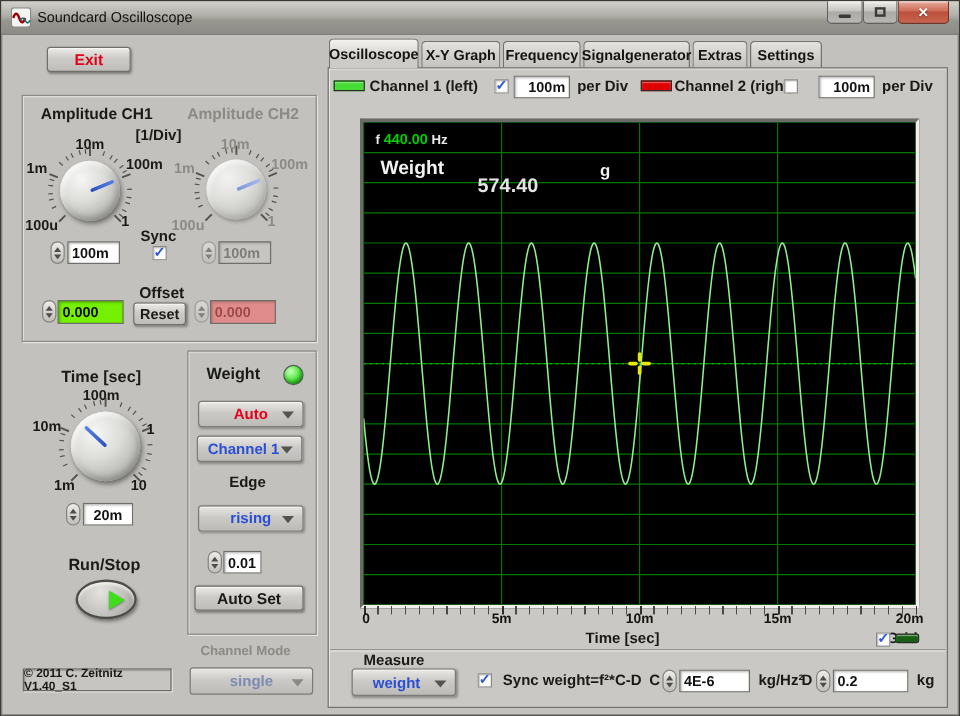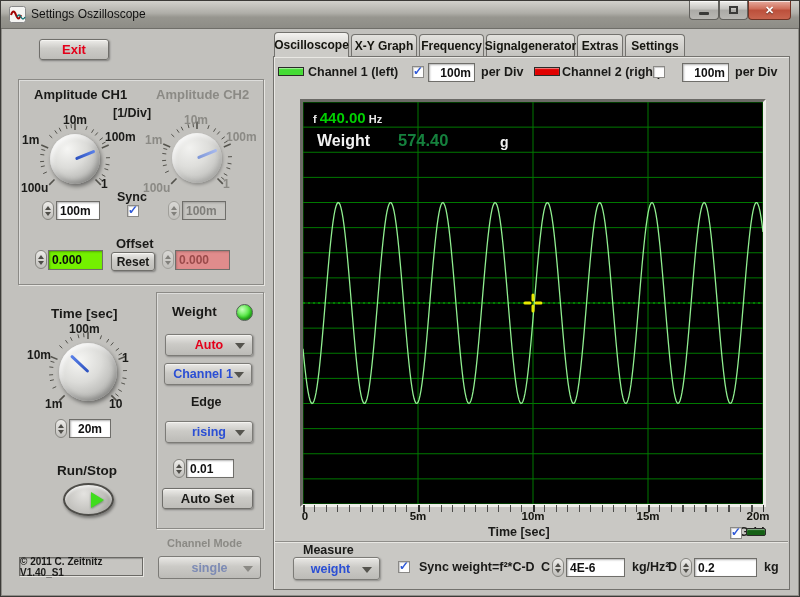--- a/index.html
+++ b/index.html
@@ -117,21 +117,21 @@
 <body>
 
 <div class="window">
 
   <div class="titlebar">
     <svg class="app-icon" viewBox="0 0 17 17">
       <rect x="0.5" y="0.5" width="16" height="16" rx="2" fill="#F4F4F2" stroke="#888"></rect>
       <path d="M2 9 Q4.5 2 7 9 T12 9" fill="none" stroke="#A00000" stroke-width="2"></path>
       <path d="M8 11 Q10 7 12 11 T16 11" fill="none" stroke="#107070" stroke-width="1.4"></path>
     </svg>
-    <span class="title-text">Settings Oszilloscope</span>
+    <span class="title-text">Soundcard Oscilloscope</span>
     <div class="win-btn" style="left:688px;width:30px;">
         <span class="glyph-min"></span>
       </div>
     <div class="win-btn" style="left:718px;width:29px;">
         <span class="glyph-max"></span>
       </div>
     <div class="win-btn close" style="left:747px;width:43px;">
         <span>✕</span>
       </div>
   </div>
@@ -314,21 +314,21 @@
   <span class="lbl" style="left:190px;top:394px;font-size:12.5px;">Edge</span>
   <div class="dd" style="left:164px;top:420px;width:88px;height:22px;">
     <span class="blue">rising</span>
     <span class="arr"></span>
   </div>
   <span class="lbl" style="left:176px;top:446px;font-size:12.5px;margin-top:41px;">Threshold</span>
   <div class="spin" style="left:172px;top:458px;">
       <i class="up"></i>
       <i class="dn"></i>
     </div>
-  <input class="fld" style="left: 185px; top: 458px; width: 48px; height: 19px;" readonly="" value="0.01">
+  <input class="fld" style="left: 185px; top: 458px; width: 32px; height: 19px;" readonly="" value="0.01">
   <div class="btn3d" style="left:161px;top:487px;width:91px;height:21px;font-size:13px;">
     <span>Auto Set</span>
   </div>
 
   <span class="lbl dis" style="left:166px;top:536px;font-size:11px;">Channel Mode</span>
   <div class="dd dis" style="left:157px;top:555px;width:103px;height:23px;">
     <span style="color:#7D8BB4;">single</span>
     <span class="arr"></span>
   </div>
   <div class="sunkbox" style="left:18px;top:556px;width:124px;height:19px;">
@@ -394,25 +394,25 @@
         <line x1="0" y1="402" x2="460" y2="402" stroke="#007800" stroke-width="1"></line>
         <line x1="0" y1="201" x2="460" y2="201" stroke="#00BE00" stroke-width="1" stroke-dasharray="2 3"></line>
         <path d="M0 246.7L1 257.1L2 266.7L3 275.3L4 282.9L5 289.3L6 294.4L7 298.2L8 300.6L9 301.5L10 301.0L11 299.0L12 295.6L13 290.9L14 284.9L15 277.6L16 269.3L17 259.9L18 249.7L19 238.9L20 227.4L21 215.6L22 203.6L23 191.5L24 179.6L25 168.0L26 156.8L27 146.3L28 136.6L29 127.8L30 120.1L31 113.5L32 108.2L33 104.3L34 101.7L35 100.6L36 100.9L37 102.6L38 105.8L39 110.4L40 116.2L41 123.3L42 131.5L43 140.7L44 150.8L45 161.6L46 173.0L47 184.8L48 196.8L49 208.9L50 220.8L51 232.5L52 243.7L53 254.3L54 264.1L55 273.1L56 280.9L57 287.7L58 293.1L59 297.3L60 300.0L61 301.4L62 301.3L63 299.7L64 296.7L65 292.3L66 286.6L67 279.7L68 271.6L69 262.6L70 252.6L71 241.9L72 230.6L73 218.9L74 206.9L75 194.8L76 182.8L77 171.1L78 159.8L79 149.1L80 139.2L81 130.1L82 122.1L83 115.2L84 109.5L85 105.2L86 102.2L87 100.7L88 100.6L89 102.0L90 104.8L91 109.0L92 114.5L93 121.3L94 129.2L95 138.1L96 148.0L97 158.6L98 169.8L99 181.5L100 193.5L101 205.6L102 217.6L103 229.3L104 240.7L105 251.5L106 261.5L107 270.7L108 278.9L109 285.9L110 291.8L111 296.3L112 299.4L113 301.2L114 301.4L115 300.3L116 297.7L117 293.7L118 288.3L119 281.7L120 274.0L121 265.1L122 255.4L123 244.9L124 233.7L125 222.1L126 210.1L127 198.1L128 186.1L129 174.2L130 162.8L131 152.0L132 141.8L133 132.5L134 124.2L135 116.9L136 110.9L137 106.2L138 102.9L139 101.0L140 100.5L141 101.5L142 103.9L143 107.7L144 112.9L145 119.3L146 126.9L147 135.6L148 145.2L149 155.7L150 166.7L151 178.3L152 190.2L153 202.3L154 214.3L155 226.2L156 237.6L157 248.6L158 258.9L159 268.3L160 276.8L161 284.1L162 290.3L163 295.2L164 298.7L165 300.8L166 301.5L167 300.7L168 298.5L169 294.9L170 289.9L171 283.6L172 276.2L173 267.6L174 258.1L175 247.8L176 236.8L177 225.3L178 213.4L179 201.4L180 189.3L181 177.4L182 165.9L183 154.9L184 144.5L185 134.9L186 126.3L187 118.8L188 112.5L189 107.4L190 103.7L191 101.4L192 100.5L193 101.1L194 103.1L195 106.5L196 111.3L197 117.4L198 124.7L199 133.1L200 142.5L201 152.7L202 163.7L203 175.1L204 186.9L205 199.0L206 211.0L207 223.0L208 234.6L209 245.7L210 256.1L211 265.8L212 274.6L213 282.2L214 288.8L215 294.0L216 297.9L217 300.4L218 301.5L219 301.1L220 299.2L221 296.0L222 291.4L223 285.5L224 278.3L225 270.1L226 260.8L227 250.7L228 239.9L229 228.5L230 216.7L231 204.7L232 192.6L233 180.7L234 169.0L235 157.8L236 147.2L237 137.4L238 128.6L239 120.7L240 114.1L241 108.6L242 104.6L243 101.9L244 100.6L245 100.8L246 102.4L247 105.5L248 109.9L249 115.7L250 122.6L251 130.7L252 139.9L253 149.9L254 160.6L255 171.9L256 183.7L257 195.7L258 207.8L259 219.7L260 231.4L261 242.7L262 253.4L263 263.3L264 272.3L265 280.3L266 287.1L267 292.7L268 297.0L269 299.9L270 301.3L271 301.3L272 299.9L273 297.0L274 292.8L275 287.2L276 280.4L277 272.4L278 263.4L279 253.5L280 242.9L281 231.6L282 219.9L283 208.0L284 195.9L285 183.9L286 172.1L287 160.8L288 150.0L289 140.0L290 130.9L291 122.8L292 115.8L293 110.0L294 105.5L295 102.5L296 100.8L297 100.6L298 101.8L299 104.5L300 108.6L301 114.0L302 120.6L303 128.4L304 137.3L305 147.1L306 157.6L307 168.8L308 180.5L309 192.4L310 204.5L311 216.5L312 228.3L313 239.7L314 250.5L315 260.7L316 269.9L317 278.2L318 285.4L319 291.3L320 295.9L321 299.2L322 301.1L323 301.5L324 300.4L325 297.9L326 294.1L327 288.9L328 282.4L329 274.7L330 266.0L331 256.3L332 245.9L333 234.8L334 223.2L335 211.2L336 199.2L337 187.1L338 175.3L339 163.8L340 152.9L341 142.7L342 133.3L343 124.9L344 117.6L345 111.4L346 106.6L347 103.2L348 101.1L349 100.5L350 101.3L351 103.6L352 107.3L353 112.4L354 118.7L355 126.2L356 134.8L357 144.3L358 154.7L359 165.7L360 177.2L361 189.1L362 201.2L363 213.2L364 225.1L365 236.6L366 247.6L367 258.0L368 267.5L369 276.0L370 283.5L371 289.8L372 294.8L373 298.5L374 300.7L375 301.5L376 300.9L377 298.8L378 295.3L379 290.4L380 284.3L381 276.9L382 268.5L383 259.0L384 248.8L385 237.8L386 226.4L387 214.5L388 202.5L389 190.4L390 178.5L391 166.9L392 155.8L393 145.4L394 135.8L395 127.1L396 119.4L397 113.0L398 107.8L399 104.0L400 101.5L401 100.5L402 101.0L403 102.9L404 106.2L405 110.9L406 116.8L407 124.0L408 132.3L409 141.6L410 151.8L411 162.6L412 174.1L413 185.9L414 197.9L415 209.9L416 221.9L417 233.5L418 244.7L419 255.2L420 265.0L421 273.8L422 281.6L423 288.2L424 293.6L425 297.6L426 300.2L427 301.4L428 301.2L429 299.5L430 296.4L431 291.9L432 286.1L433 279.0L434 270.9L435 261.7L436 251.7L437 240.9L438 229.5L439 217.8L440 205.8L441 193.7L442 181.7L443 170.0L444 158.8L445 148.2L446 138.3L447 129.3L448 121.4L449 114.6L450 109.1L451 104.9L452 102.0L453 100.7L454 100.7L455 102.2L456 105.1L457 109.4L458 115.1L459 121.9L460 130.0" fill="none" stroke="#90EE90" stroke-width="1.3"></path>
         <line x1="222" y1="201" x2="227" y2="201" stroke="#E8E800" stroke-width="3" stroke-linecap="round"></line>
         <line x1="233" y1="201" x2="238" y2="201" stroke="#E8E800" stroke-width="3" stroke-linecap="round"></line>
         <line x1="230" y1="193" x2="230" y2="198" stroke="#E8E800" stroke-width="3" stroke-linecap="round"></line>
         <line x1="230" y1="204" x2="230" y2="209" stroke="#E8E800" stroke-width="3" stroke-linecap="round"></line>
       </svg>
     <div class="scope-overlay" style="left:10px;top:7px;font-size:11px;color:#E9E9E9;">
       <span>f</span>
-      <span style="color:#00D000;font-size:15px;">440.00</span>
+      <span style="color:#00D000;font-size:12px;">440.00</span>
       <span>Hz</span>
     </div>
     <span class="scope-overlay" style="left:14px;top:30px;font-size:16px;color:#F2F2F2;">Weight</span>
-    <span class="scope-overlay" style="left:95px;top:29px;font-size:16.5px;color:#15803d;">574.40</span>
+    <span class="scope-overlay" style="left:95px;top:44px;font-size:16.5px;color:#e5e5e5;">574.40</span>
     <span class="scope-overlay" style="left:197px;top:32px;font-size:14px;color:#F2F2F2;">g</span>
   </div>
 
   <div class="ruler"></div>
   <span class="xlab" style="left:304px;">0</span>
   <span class="xlab" style="left:417px;">5m</span>
   <span class="xlab" style="left:532px;">10m</span>
   <span class="xlab" style="left:647px;">15m</span>
   <span class="xlab" style="left:757px;">20m</span>
   <span class="lbl" style="left:487px;top:524px;font-size:12.5px;">Time [sec]</span>

